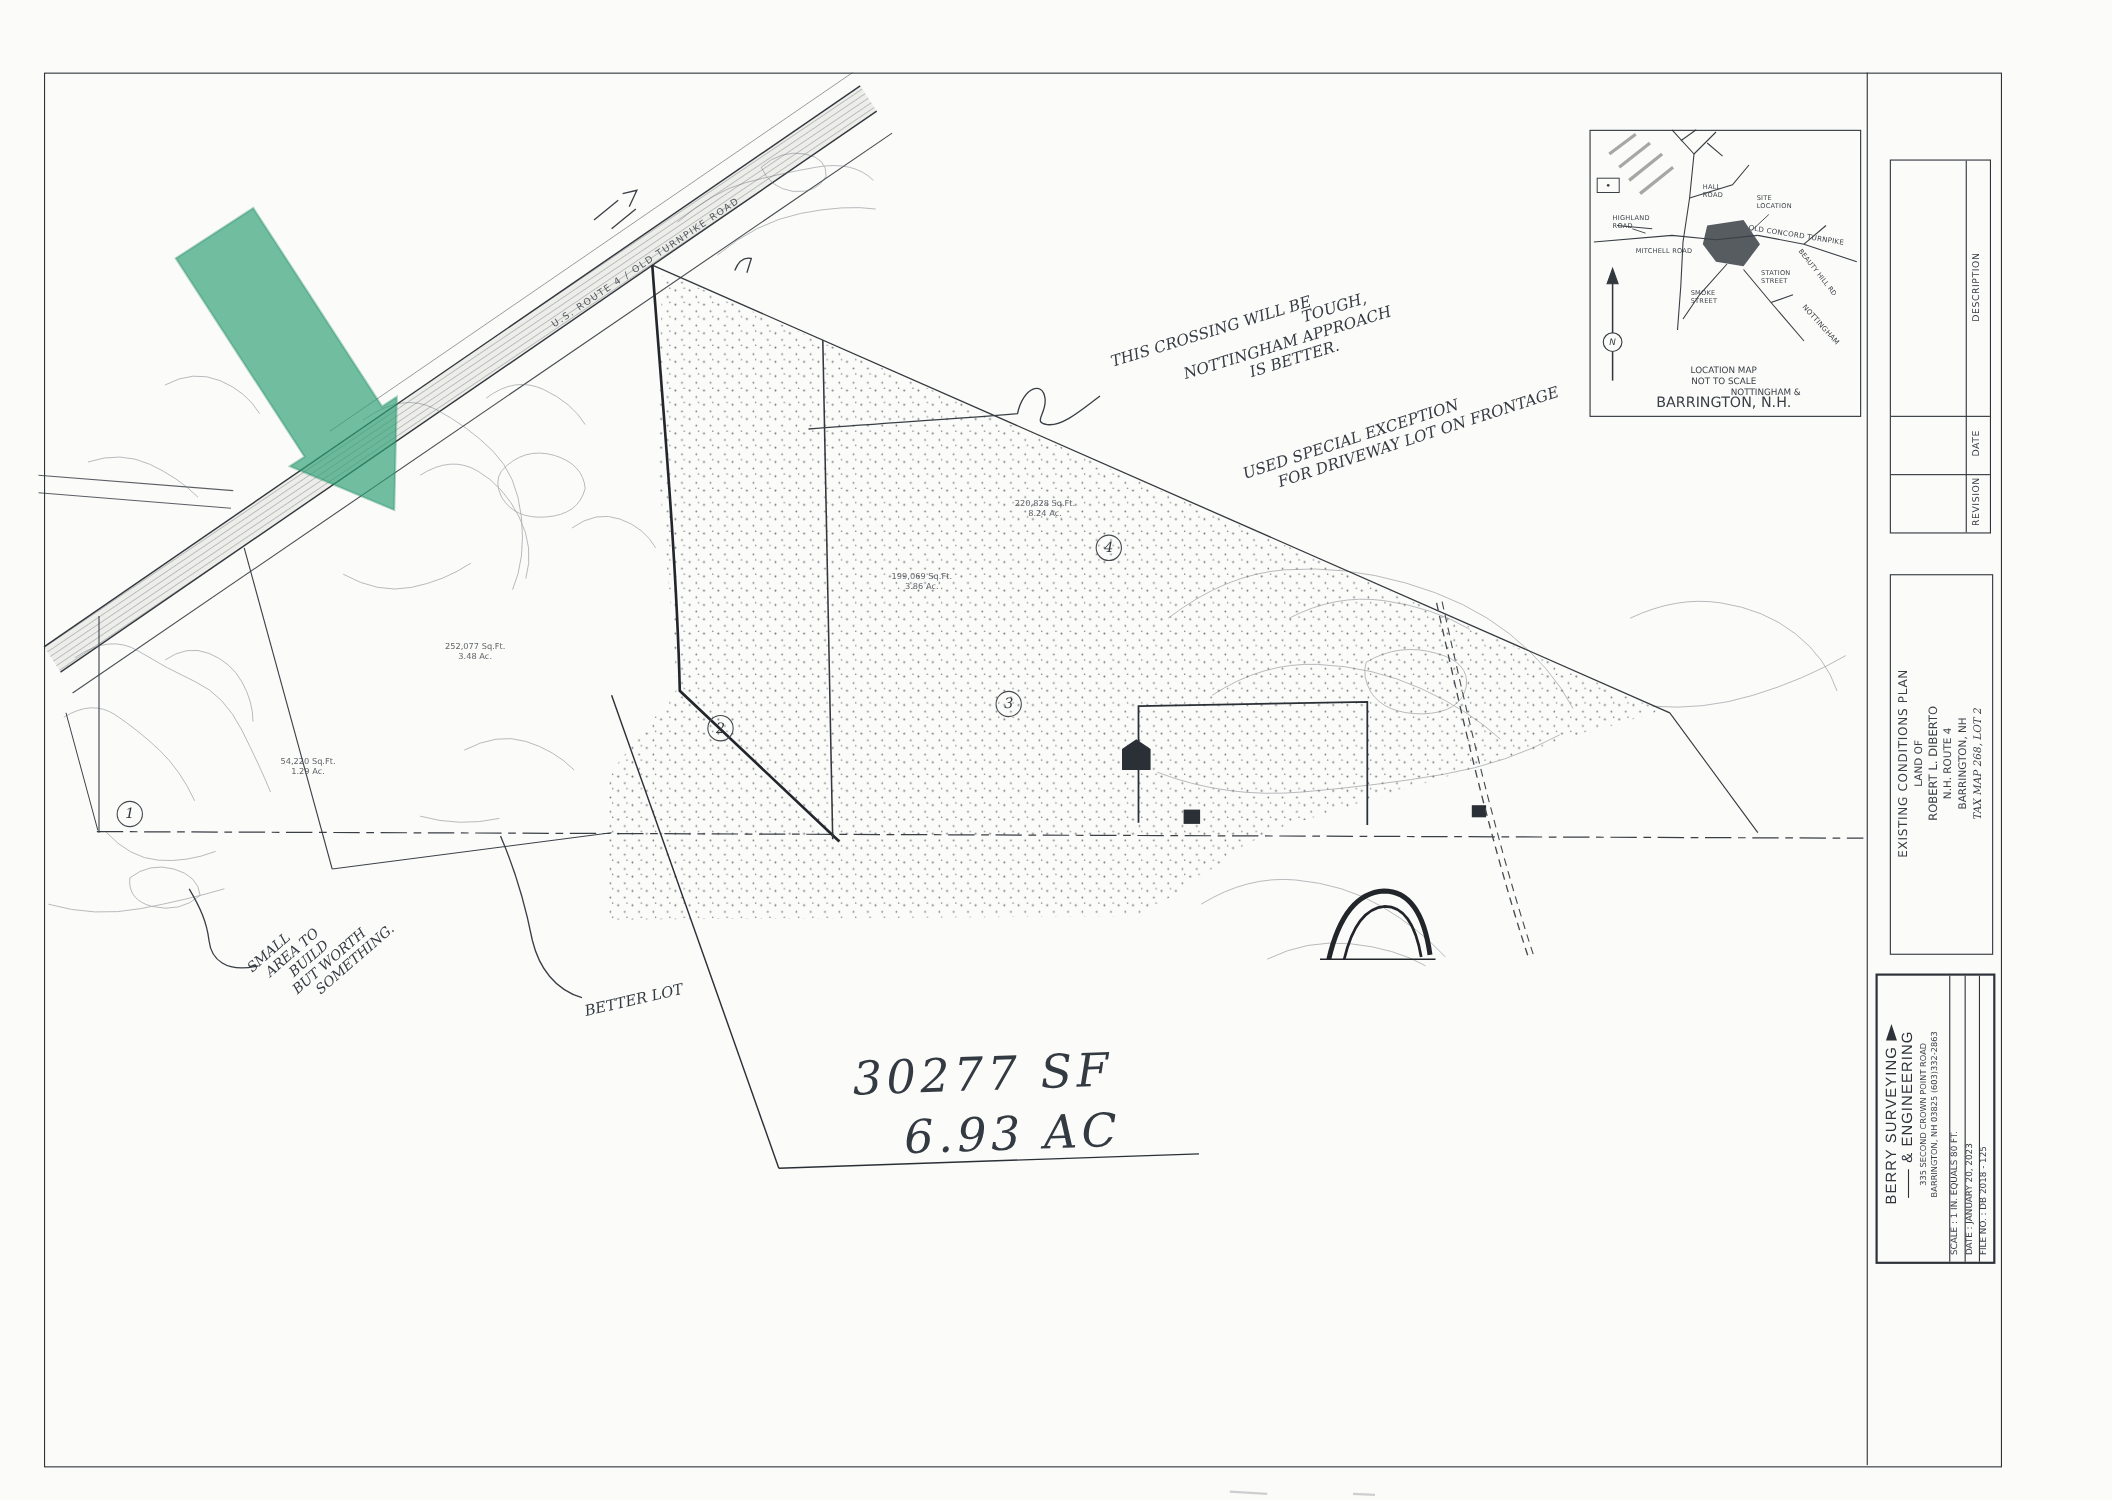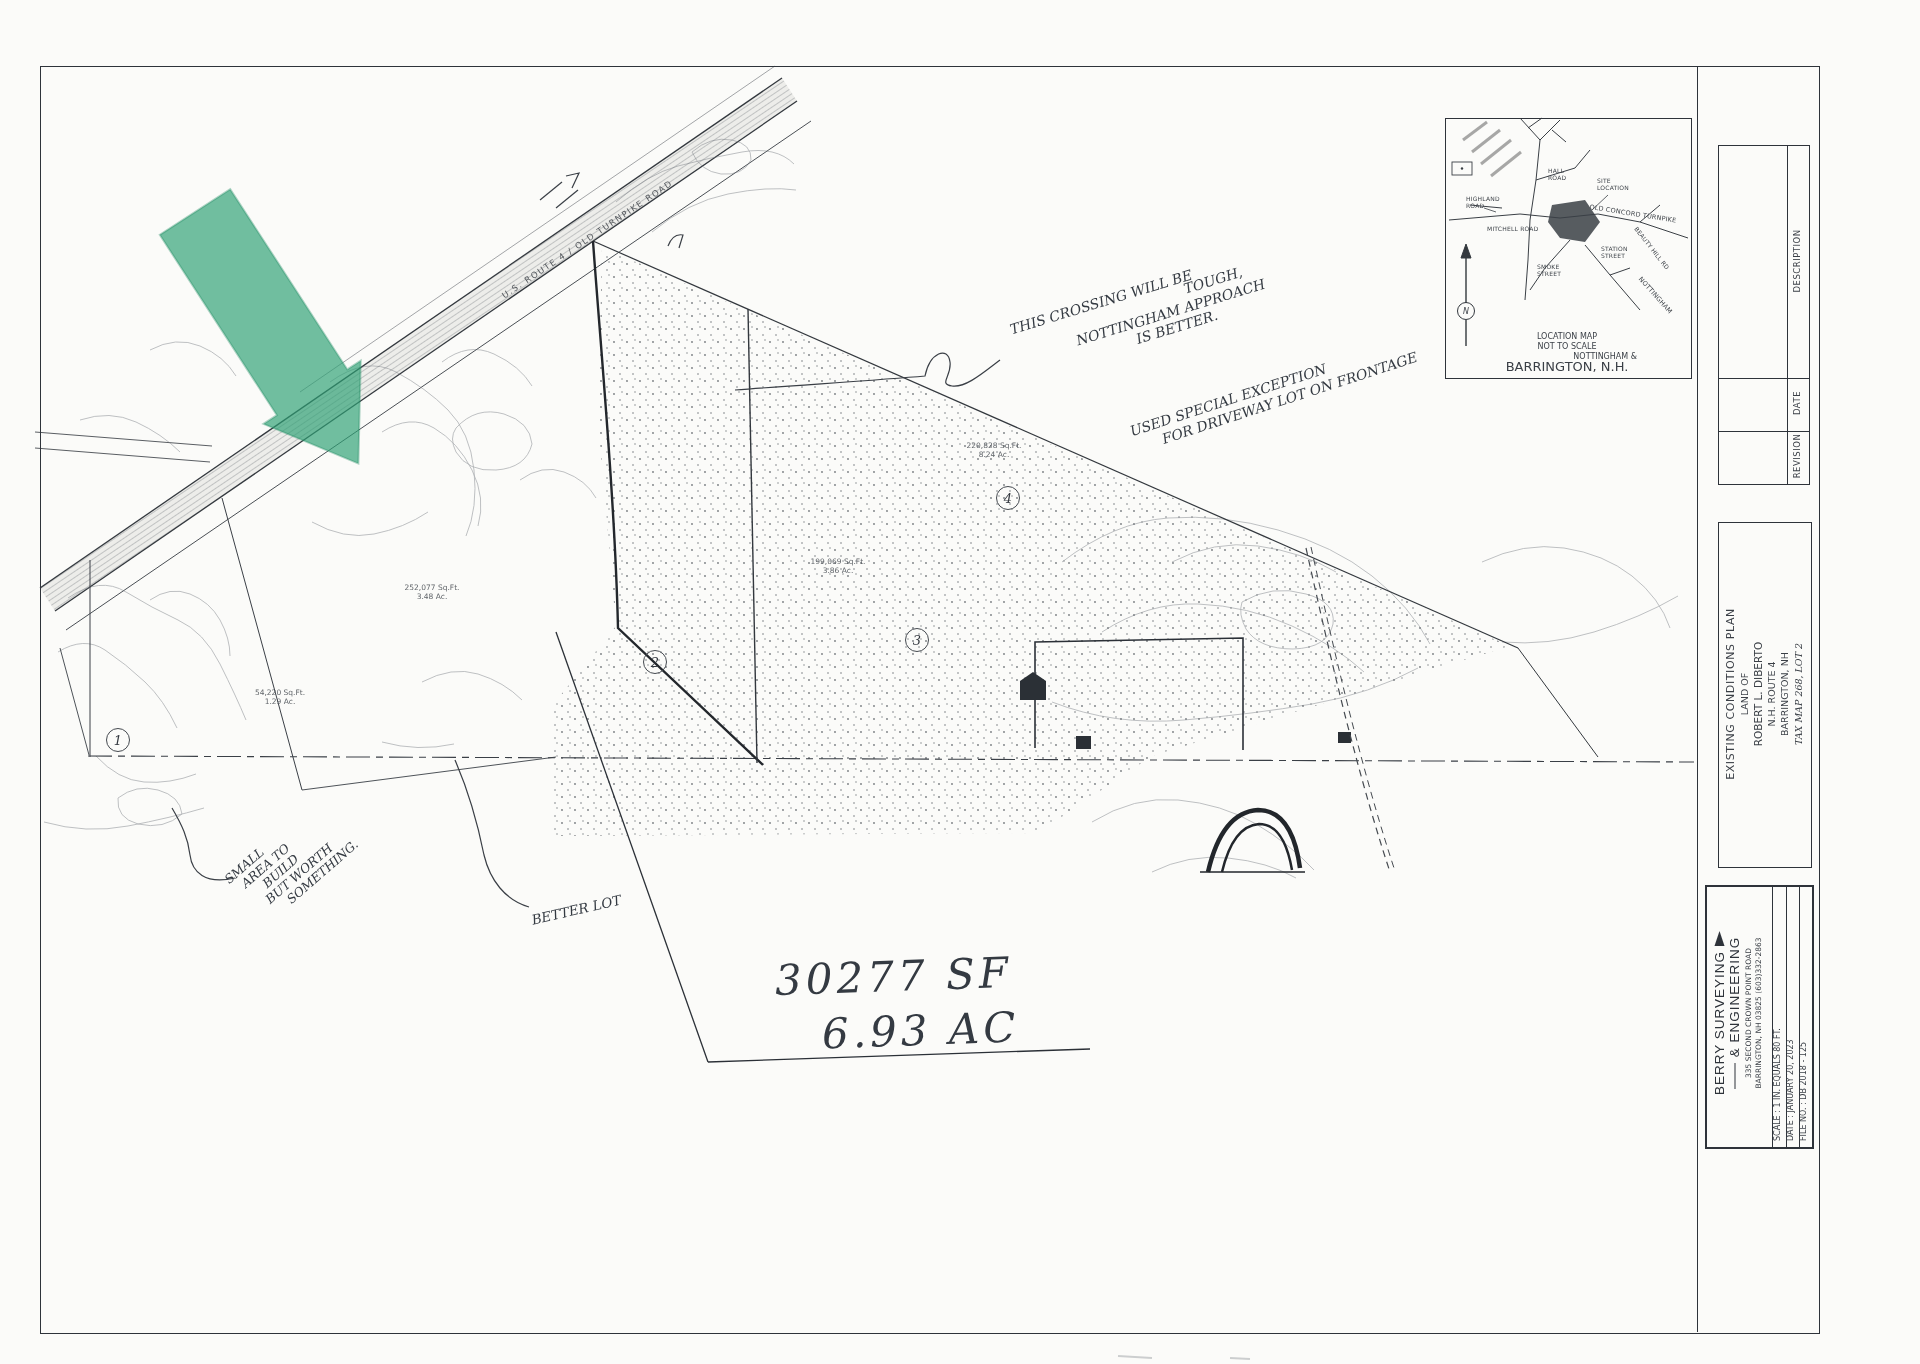--- a/index.html
+++ b/index.html
@@ -231,25 +231,25 @@
               font-size:8.5px;letter-spacing:1.5px;color:#55595e;">U.S. ROUTE 4  /  OLD TURNPIKE ROAD</div>
 
   <div class="lotlbl" style="left:280px;top:697px;">
     <div class="tiny nowrap">54,220 Sq.Ft.</div>
     <div class="tiny nowrap">1.29 Ac.</div>
   </div>
   <div class="lotlbl" style="left:432px;top:592px;">
     <div class="tiny nowrap">252,077 Sq.Ft.</div>
     <div class="tiny nowrap">3.48 Ac.</div>
   </div>
-  <div class="lotlbl" style="left:838px;top:566px;">
+  <div class="lotlbl" style="left:838px;top:528px;">
     <div class="tiny nowrap">199,069 Sq.Ft.</div>
     <div class="tiny nowrap">3.86 Ac.</div>
   </div>
-  <div class="lotlbl" style="left:950px;top:450px;margin-left:44px;">
+  <div class="lotlbl" style="left:950px;top:462px;">
     <div class="tiny nowrap">220,828 Sq.Ft.</div>
     <div class="tiny nowrap">8.24 Ac.</div>
   </div>
 
   <div class="circ" style="left:118px;top:740px;">
     <span>1</span>
     </div>
   <div class="circ" style="left:655px;top:662px;">
     <span>2</span>
     </div>

